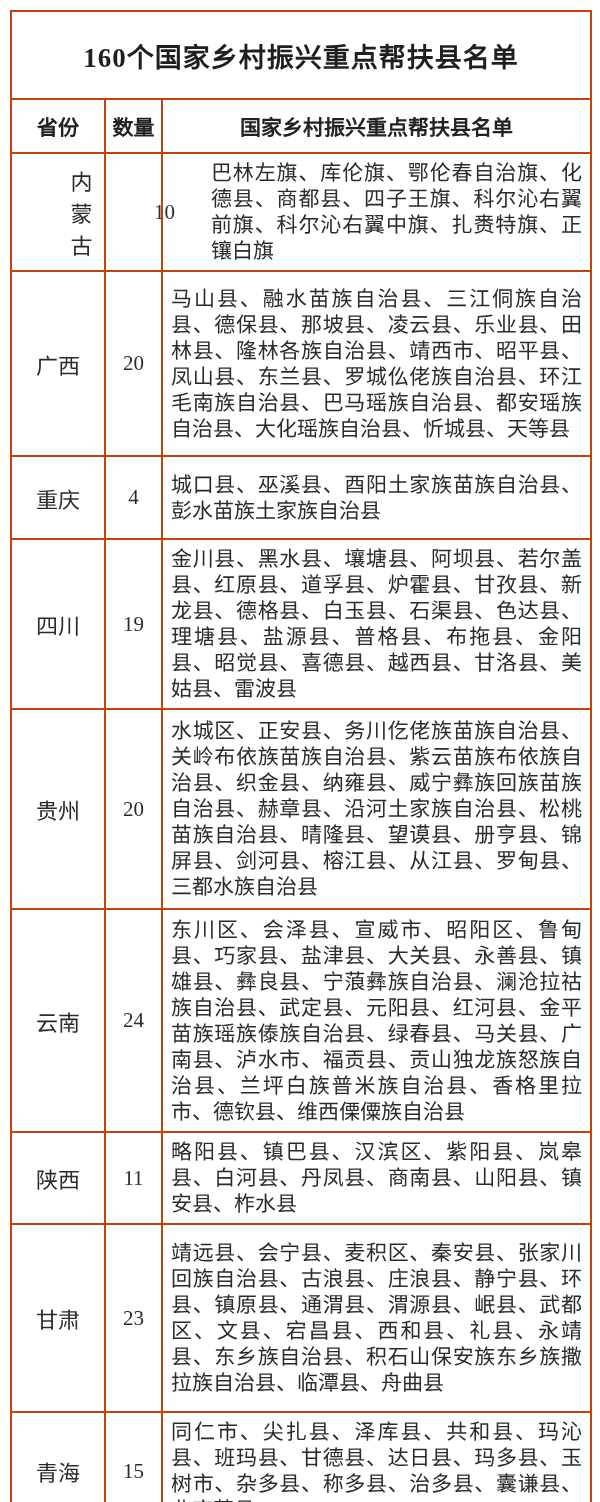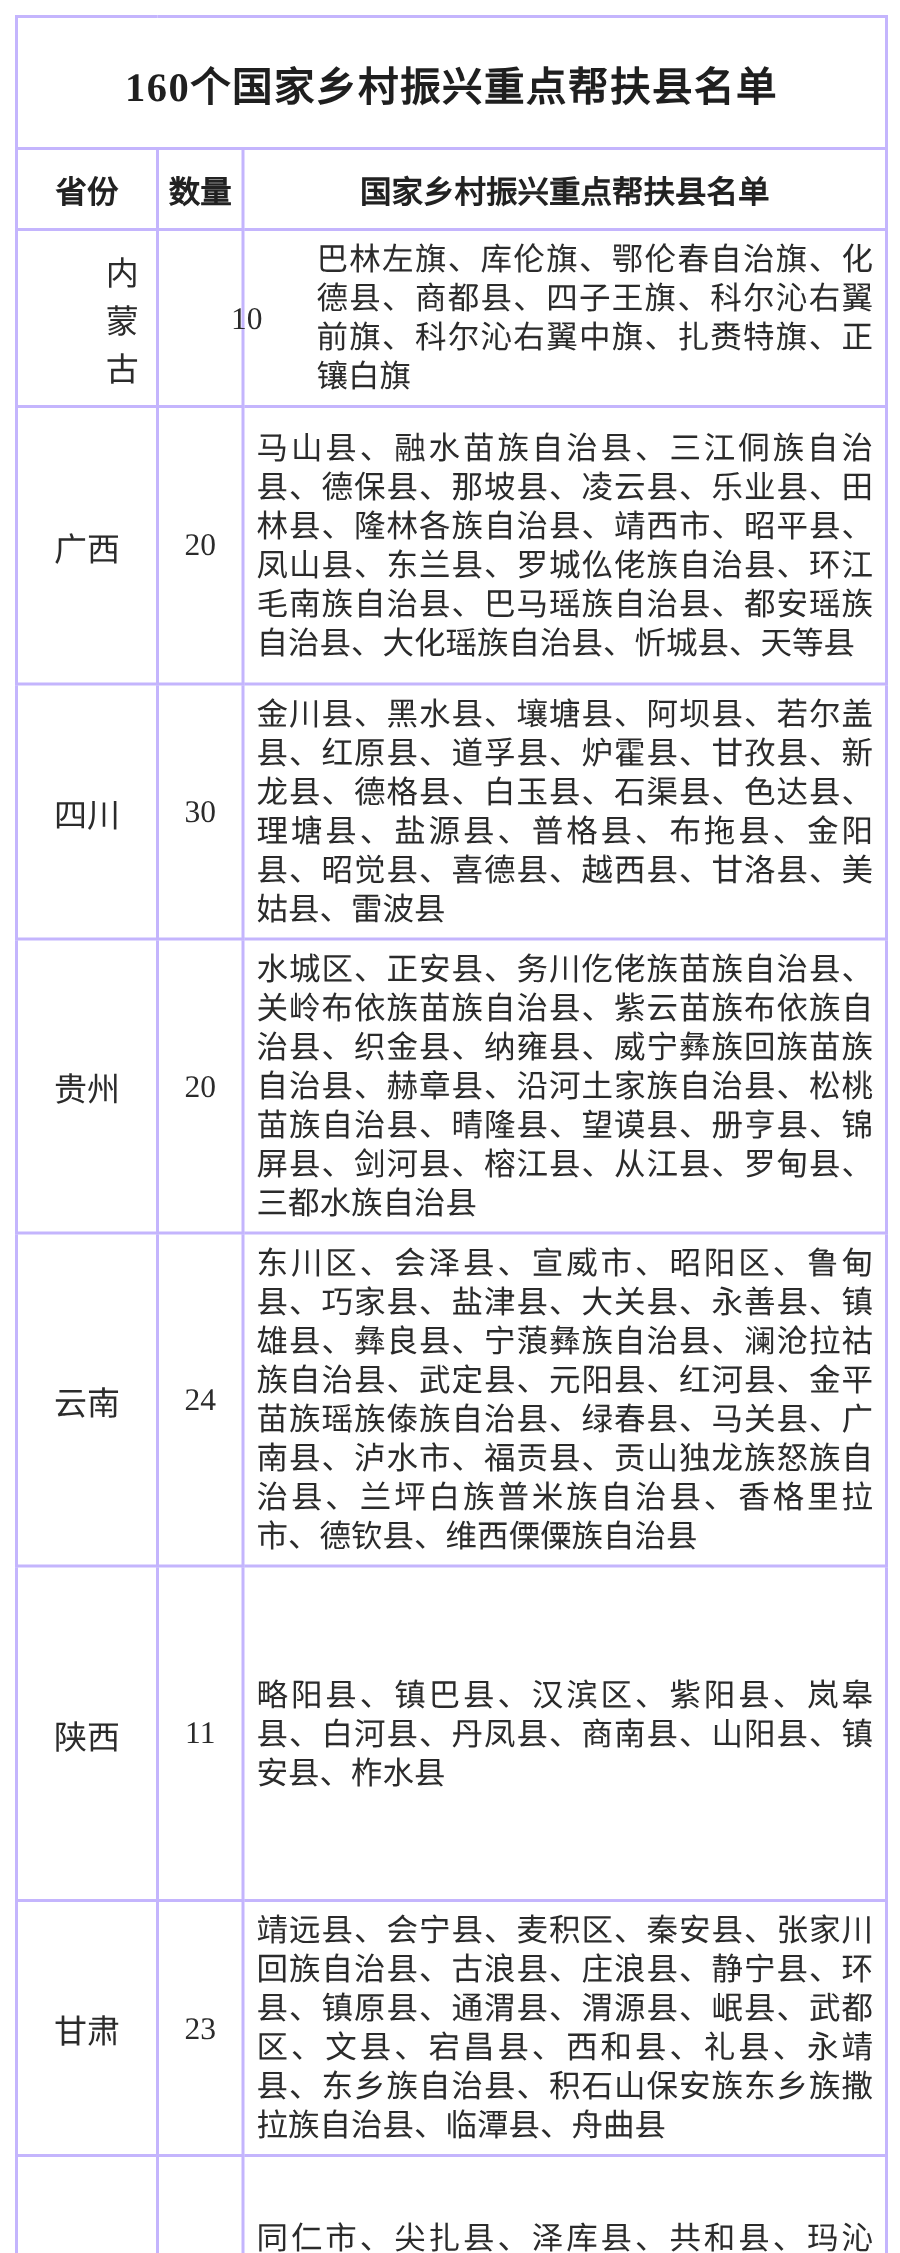--- a/index.html
+++ b/index.html
@@ -17,21 +17,21 @@
   }
   table {
     border-collapse: collapse;
     width: 580px;
     table-layout: fixed;
   }
   col.c-prov { width: 94px; }
   col.c-cnt  { width: 57px; }
   col.c-list { width: 429px; }
   td, th {
-    border: 2px solid #c4b5fd;
+    border: 2px solid #c2410c;
     vertical-align: middle;
     background: #ffffff;
   }
   .title-cell {
     height: 84px;
     text-align: center;
     font-size: 27px;
     font-weight: bold;
     letter-spacing: 1px;
     color: #1f1f1f;
@@ -97,24 +97,29 @@
     <td class="cnt">10</td>
     <td class="list">巴林左旗、库伦旗、鄂伦春自治旗、化德县、商都县、四子王旗、科尔沁右翼前旗、科尔沁右翼中旗、扎赉特旗、正镶白旗</td>
   </tr>
 
   <tr>
     <td class="prov">广西</td>
     <td class="cnt">20</td>
     <td class="list">马山县、融水苗族自治县、三江侗族自治县、德保县、那坡县、凌云县、乐业县、田林县、隆林各族自治县、靖西市、昭平县、凤山县、东兰县、罗城仫佬族自治县、环江毛南族自治县、巴马瑶族自治县、都安瑶族自治县、大化瑶族自治县、忻城县、天等县</td>
   </tr>
 
+  <tr>
+    <td class="prov">重庆</td>
+    <td class="cnt">4</td>
+    <td class="list">城口县、巫溪县、酉阳土家族苗族自治县、彭水苗族土家族自治县</td>
+  </tr>
 
   <tr>
     <td class="prov">四川</td>
-    <td class="cnt">30</td>
+    <td class="cnt">19</td>
     <td class="list">金川县、黑水县、壤塘县、阿坝县、若尔盖县、红原县、道孚县、炉霍县、甘孜县、新龙县、德格县、白玉县、石渠县、色达县、理塘县、盐源县、普格县、布拖县、金阳县、昭觉县、喜德县、越西县、甘洛县、美姑县、雷波县</td>
   </tr>
 
   <tr>
     <td class="prov">贵州</td>
     <td class="cnt">20</td>
     <td class="list">水城区、正安县、务川仡佬族苗族自治县、关岭布依族苗族自治县、紫云苗族布依族自治县、织金县、纳雍县、威宁彝族回族苗族自治县、赫章县、沿河土家族自治县、松桃苗族自治县、晴隆县、望谟县、册亨县、锦屏县、剑河县、榕江县、从江县、罗甸县、三都水族自治县</td>
   </tr>
 
   <tr>

